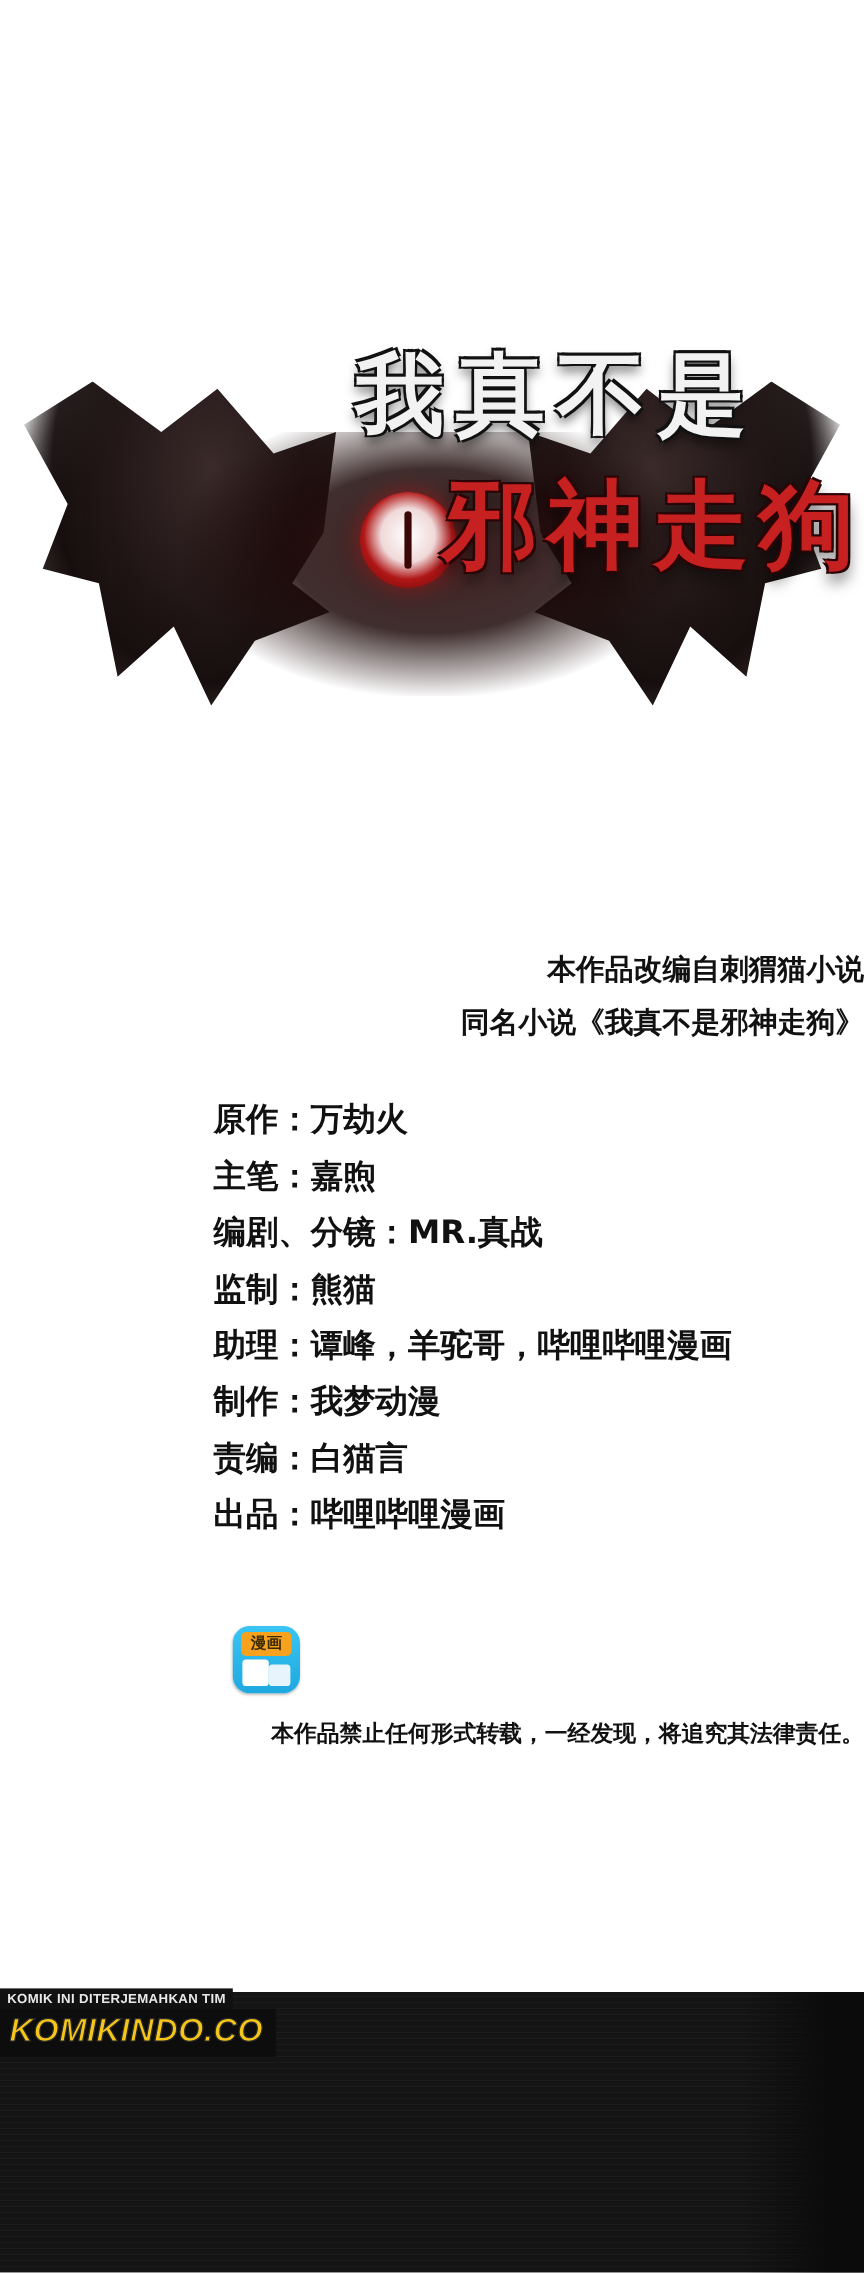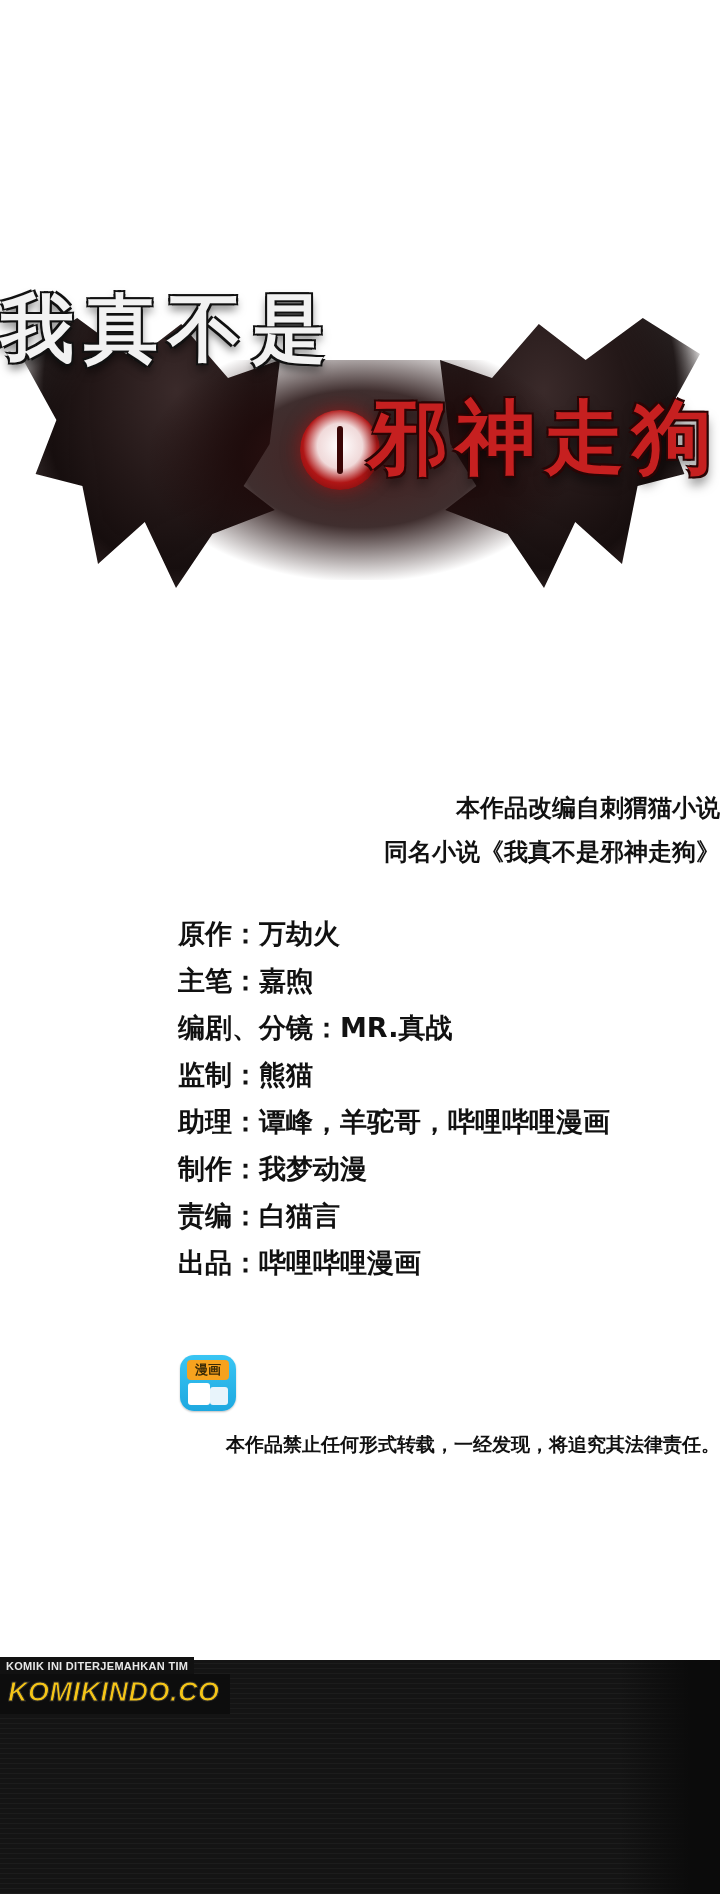--- a/index.html
+++ b/index.html
@@ -63,21 +63,21 @@
     width: 420px;
     height: 220px;
     background: radial-gradient(ellipse at 50% 45%, rgba(60,20,20,0.95) 0%, rgba(30,10,10,0.85) 40%, rgba(0,0,0,0) 72%);
   }
 
   .title-main {
     position: absolute;
     top: 40px;
     left: 0;
     width: 632px;
-    text-align: left;
+    text-align: right;
     font-size: 74px;
     font-weight: bold;
     letter-spacing: 10px;
     color: #f2f2f2;
     text-shadow:
       -2px -2px 0 #111, 2px -2px 0 #111, -2px 2px 0 #111, 2px 2px 0 #111,
       0 6px 10px rgba(0,0,0,0.6);
     font-family: "DejaVu Sans", "Liberation Sans", sans-serif;
   }
   .title-sub {
@@ -141,21 +141,21 @@
     font-weight: bold;
     line-height: 47px;
     font-family: "DejaVu Sans", "Liberation Sans", sans-serif;
   }
   .credits .row { white-space: nowrap; }
 
   
   .exclusive {
     position: absolute;
     top: 1355px;
-    left: 180px;
+    left: 194px;
     display: flex;
     align-items: center;
   }
   .bili-logo {
     width: 56px;
     height: 56px;
     border-radius: 14px;
     background: linear-gradient(180deg, #39c5f3 0%, #1ea8e0 100%);
     position: relative;
     flex: 0 0 auto;

